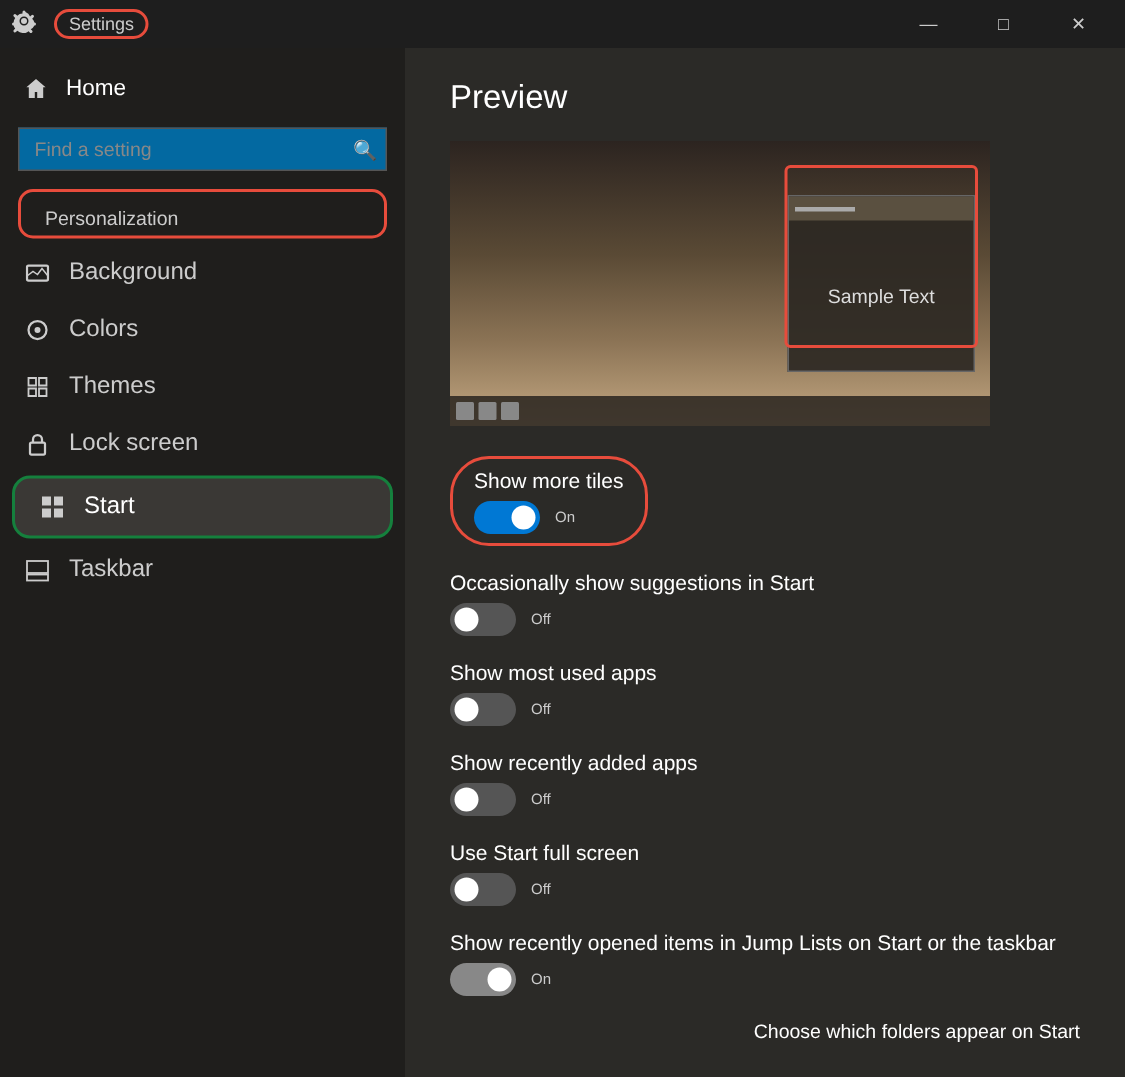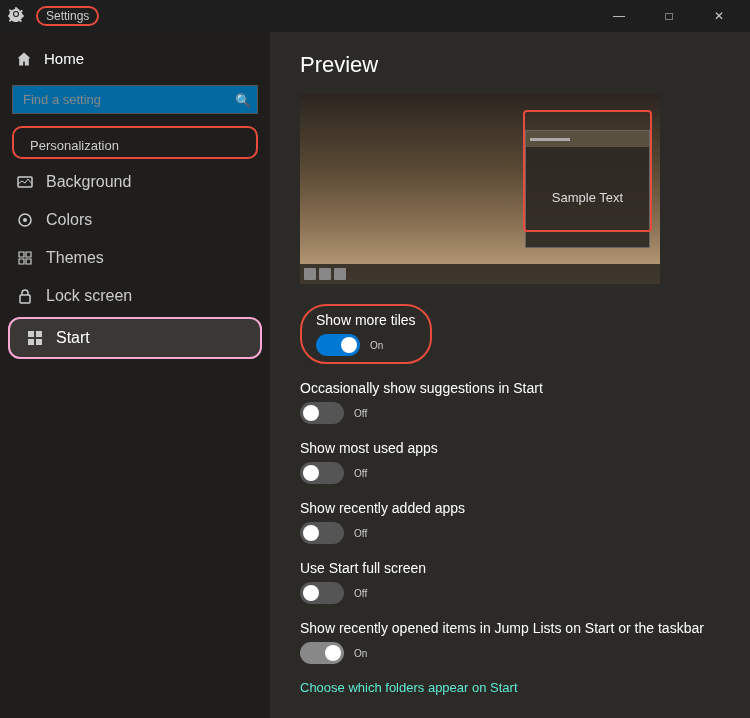--- a/index.html
+++ b/index.html
@@ -126,21 +126,21 @@
       padding: 10px 16px;
       cursor: pointer;
       font-size: 16px;
       color: #ccc;
     }
     .nav-item.active {
       background: #3a3835;
       color: #fff;
     }
     .nav-item.start-item {
-      border: 2px solid #f9a8d4;
+      border: 2px solid #15803d;
       border-radius: 12px;
       margin: 2px 8px;
     }
 
     .nav-icon {
       width: 18px;
       height: 18px;
       display: flex;
       align-items: center;
       justify-content: center;
@@ -345,22 +345,23 @@
     }
     .show-more-tiles-inner {
       display: inline-block;
       border: 2px solid #e74c3c;
       border-radius: 26px;
       padding: 6px 14px;
     }
 
     .link-text {
       font-size: 13px;
-      color: #5eead4;
+      color: #ffffff;
       margin-top: 8px;
+      text-align: right;
     }
 
     
     .gear-svg { width: 16px; height: 16px; fill: #ccc; }
   </style>
 </head>
 <body>
 
 <div class="titlebar">
   <div class="titlebar-left">
@@ -438,20 +439,29 @@
 
     <div class="nav-item active start-item">
       <div class="nav-icon">
         <svg width="16" height="16" viewBox="0 0 16 16" fill="#ccc">
             <path d="M1 1h6v6H1zM9 1h6v6H9zM1 9h6v6H1zM9 9h6v6H9z" fill="#ccc"></path>
           </svg>
       </div>
       <span>Start</span>
     </div>
 
+    <div class="nav-item">
+      <div class="nav-icon">
+        <svg width="16" height="16" viewBox="0 0 16 16" fill="#ccc">
+            <rect x="1" y="11" width="14" height="4" fill="none" stroke="#ccc" stroke-width="1.2"></rect>
+            <rect x="1" y="2" width="14" height="8" fill="none" stroke="#ccc" stroke-width="1.2"></rect>
+          </svg>
+      </div>
+      <span>Taskbar</span>
+    </div>
 
   </div>
 
   <div class="main">
 
     <h1 class="page-title">Preview</h1>
 
     <div class="preview-container">
       <div class="preview-bg"></div>
 

